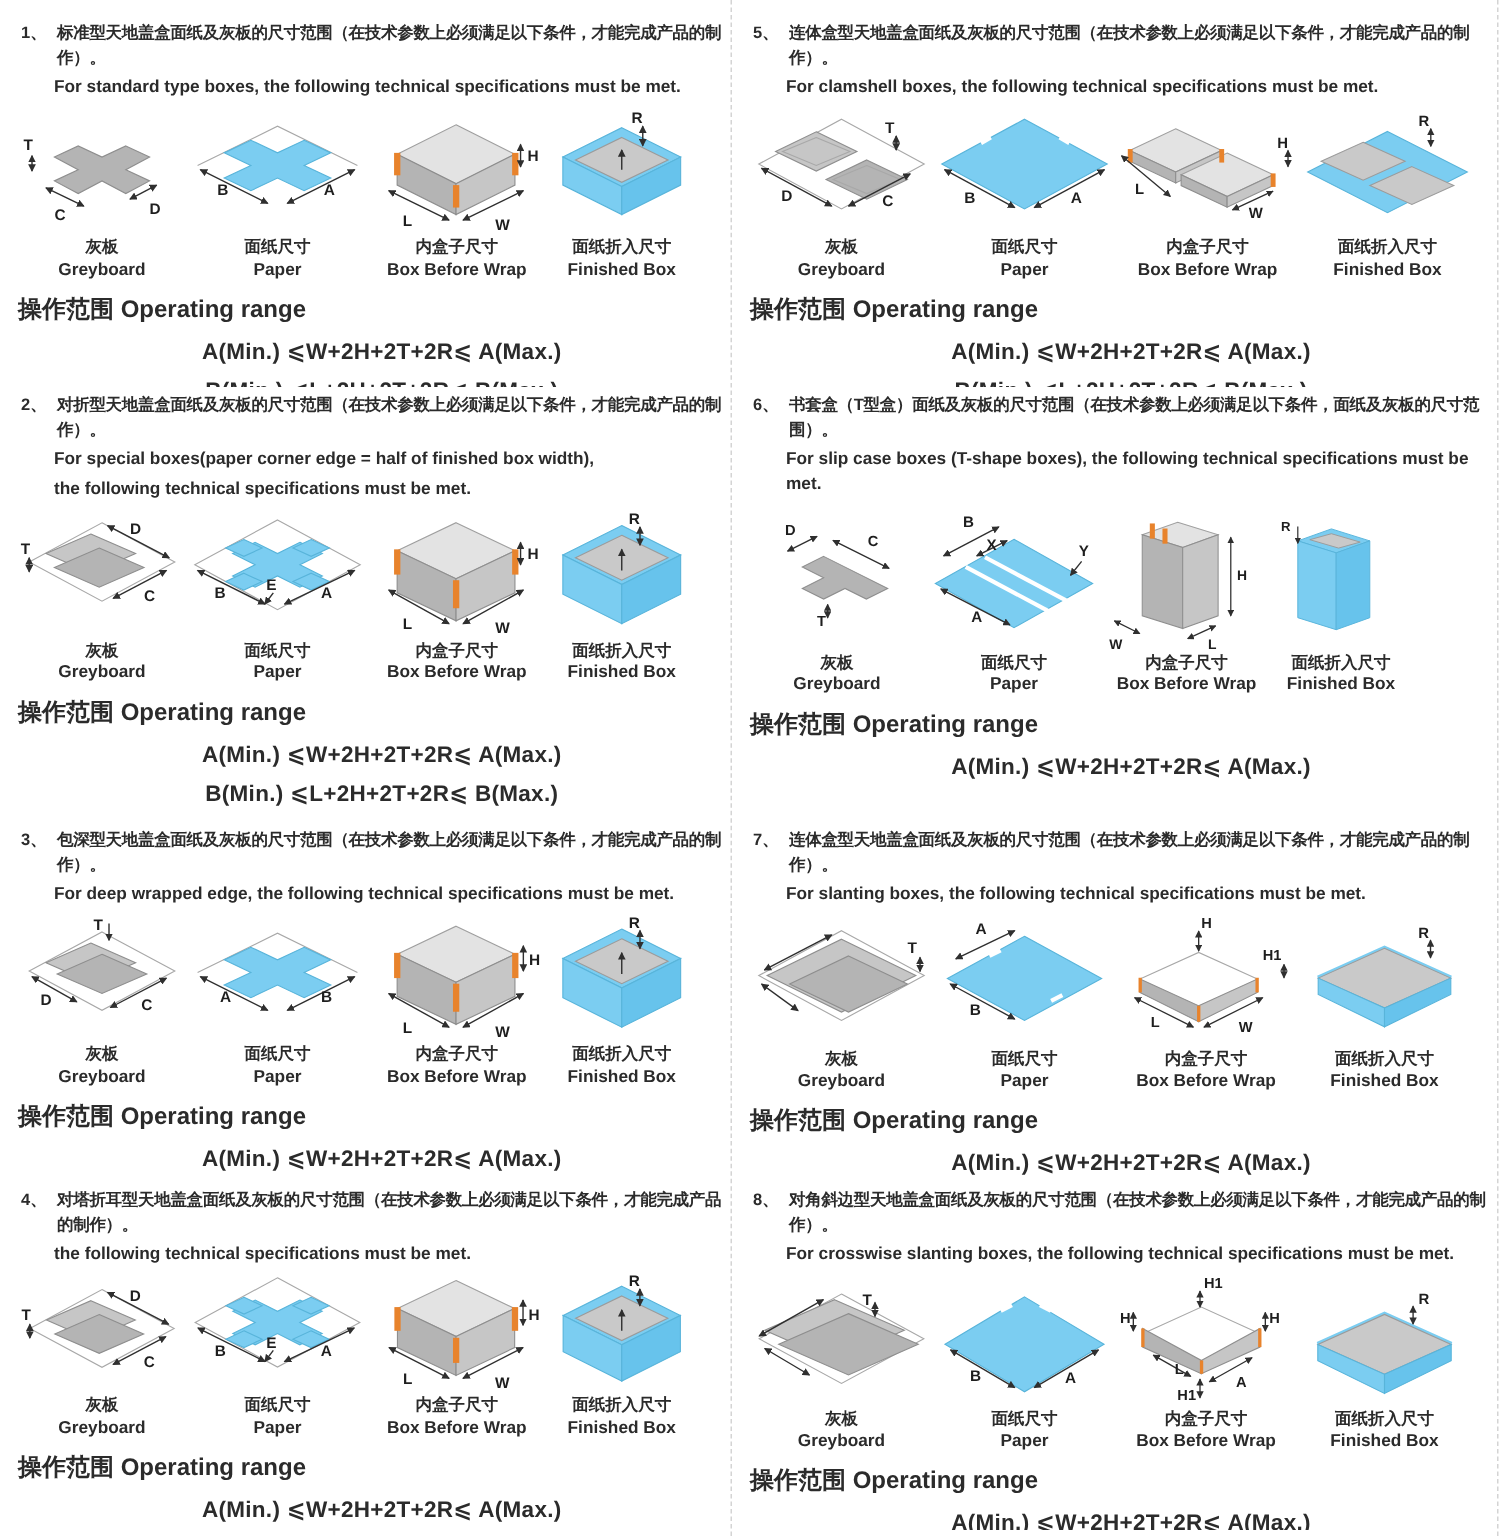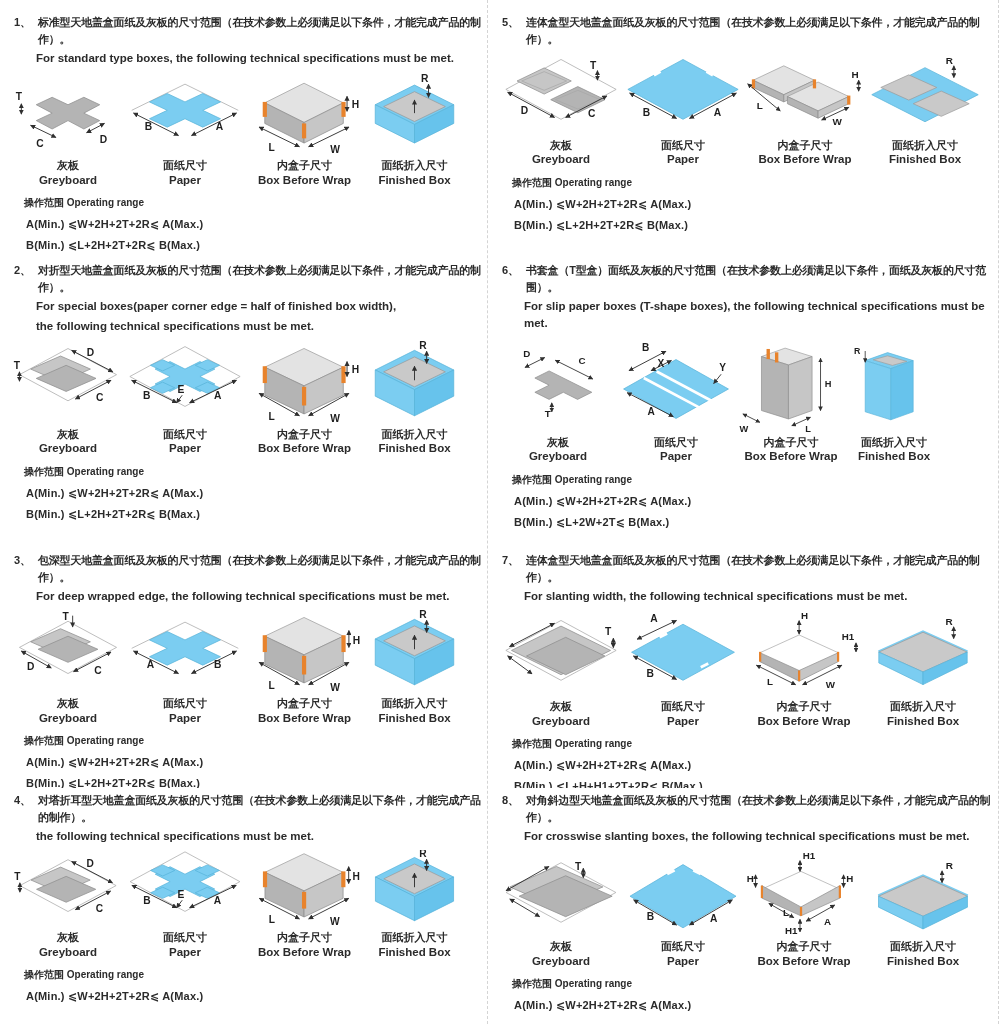--- a/index.html
+++ b/index.html
@@ -13,22 +13,22 @@
   .t-row{display:flex;font-weight:bold;font-size:11px;line-height:1.5;}
   .t-num{flex:none;width:24px;padding-left:2px;}
   .t-cn{flex:1;letter-spacing:-0.2px;}
   .t-en{font-size:11.5px;font-weight:bold;margin:3px 0 0 24px;line-height:1.5;}
   .t-en:empty{display:none;}
   .diags{display:flex;align-items:flex-end;margin-top:5px;}
   .diag{flex:none;text-align:center;}
   .diag svg{display:block;margin:0 auto;}
   .cap{font-size:11px;font-weight:bold;line-height:1.3;}
   .cap-en{font-size:11.5px;}
-  .op{font-weight:bold;font-size:10px;margin:9px 0 0 12px;}
-  .fm{font-weight:bold;font-size:11px;margin:8px 0 0 14px;letter-spacing:0.2px;}
+  .op{font-weight:bold;font-size:16px;margin:9px 0 0 0;}
+  .fm{font-weight:bold;font-size:15px;margin:8px 0 0 14px;letter-spacing:0.2px;text-align:center;}
   
   .pg {fill:#b4b4b4;stroke:#8e8e8e;stroke-width:0.8;}
   .pg2{fill:#c6c6c6;stroke:#8e8e8e;stroke-width:0.8;}
   .pb {fill:#7bcdf1;stroke:#58b4da;stroke-width:0.8;}
   .pb2{fill:#67c3ec;stroke:#58b4da;stroke-width:0.8;}
   .gi {fill:#c9c9c9;stroke:#9b9b9b;stroke-width:0.8;}
   .wf {fill:#e3e3e3;stroke:#9f9f9f;stroke-width:0.8;}
   .wlp{fill:none;stroke:#a8a8a8;stroke-width:0.8;}
   .tb {fill:#e8832c;}
   .dm {stroke:#2f2f2f;stroke-width:1;fill:none;marker-start:url(#ar);marker-end:url(#ar);}
@@ -349,20 +349,21 @@
 
 </div>
 
 <div class="col col-r">
 
   <div class="sec sA">
     <div class="t-row">
       <span class="t-num">5、</span>
       <span class="t-cn">连体盒型天地盖盒面纸及灰板的尺寸范围（在技术参数上必须满足以下条件，才能完成产品的制作）。</span>
     </div>
+    <div class="t-en">For clamshell boxes, the following technical specifications must be met.</div>
     <div class="diags">
       <div class="diag">
         <svg width="122" height="86" viewBox="0 0 130 92">
           <polygon class="wlp" points="65,8 124,40 65,72 6,40"></polygon>
           <polygon class="pg2" points="47,17 76,31 47,45 18,31"></polygon>
           <polyline class="wlp" points="47,21 71,31 47,41 23,31 47,21"></polyline>
           <polygon class="pg" points="83,37 112,51 83,65 54,51"></polygon>
           <polyline class="wlp" points="83,41 107,51 83,61 59,51 83,41"></polyline>
           <line class="dm" x1="8" y1="43" x2="58" y2="70"></line>
               <text class="lb" x="22" y="66">D</text>
@@ -423,21 +424,21 @@
     <div class="op">操作范围 Operating range</div>
     <div class="fm">A(Min.) ⩽W+2H+2T+2R⩽ A(Max.)</div>
     <div class="fm">B(Min.) ⩽L+2H+2T+2R⩽ B(Max.)</div>
   </div>
 
   <div class="sec sB">
     <div class="t-row">
       <span class="t-num">6、</span>
       <span class="t-cn">书套盒（T型盒）面纸及灰板的尺寸范围（在技术参数上必须满足以下条件，面纸及灰板的尺寸范围）。</span>
     </div>
-    <div class="t-en">For slip paper boxes (T-shape boxes), the following technical specifications must be met.</div>
+    <div class="t-en">For slip case boxes (T-shape boxes), the following technical specifications must be met.</div>
     <div class="diags">
       <div class="diag">
         <svg width="116" height="89" viewBox="0 0 130 100">
           <polygon class="pg" points="55,28 103,52 87,60 71,52 55,60 39,52 55,44 39,36"></polygon>
           <line class="dm" x1="28" y1="24" x2="50" y2="13"></line>
               <text class="lb" x="26" y="12">D</text>
           <line class="dm" x1="62" y1="16" x2="104" y2="37"></line>
               <text class="lb" x="88" y="20">C</text>
           <text class="lb" x="50" y="80">T</text>
           <line class="dm" x1="58" y1="64" x2="58" y2="74"></line>
@@ -487,29 +488,28 @@
           <polygon class="pb2" points="56,32 84,22 84,86 56,96"></polygon>
           <text class="lb" x="10" y="14">R</text>
           <line class="dm1" x1="24" y1="10" x2="24" y2="24"></line>
         </svg>
         <div class="cap">面纸折入尺寸</div>
         <div class="cap cap-en">Finished Box</div>
       </div>
     </div>
     <div class="op">操作范围 Operating range</div>
     <div class="fm">A(Min.) ⩽W+2H+2T+2R⩽ A(Max.)</div>
-    <div class="fm">B(Min.) ⩽L+2W+2T⩽ B(Max.)</div>
   </div>
 
   <div class="sec sC">
     <div class="t-row">
       <span class="t-num">7、</span>
       <span class="t-cn">连体盒型天地盖盒面纸及灰板的尺寸范围（在技术参数上必须满足以下条件，才能完成产品的制作）。</span>
     </div>
-    <div class="t-en">For slanting width, the following technical specifications must be met.</div>
+    <div class="t-en">For slanting boxes, the following technical specifications must be met.</div>
     <div class="diags">
       <div class="diag">
         <svg width="122" height="86" viewBox="0 0 130 92">
           <polygon class="wlp" points="65,8 124,40 65,72 6,40"></polygon>
           <polygon class="pg2" points="65,14 118,40 65,66 12,40"></polygon>
           <polygon class="pg" points="70,26 112,46 70,66 28,46"></polygon>
           <line class="dm" x1="10" y1="36" x2="58" y2="11"></line>
           <line class="dm" x1="8" y1="46" x2="34" y2="65"></line>
           <text class="lb" x="112" y="24">T</text>
           <line class="dm" x1="121" y1="27" x2="121" y2="37"></line>

